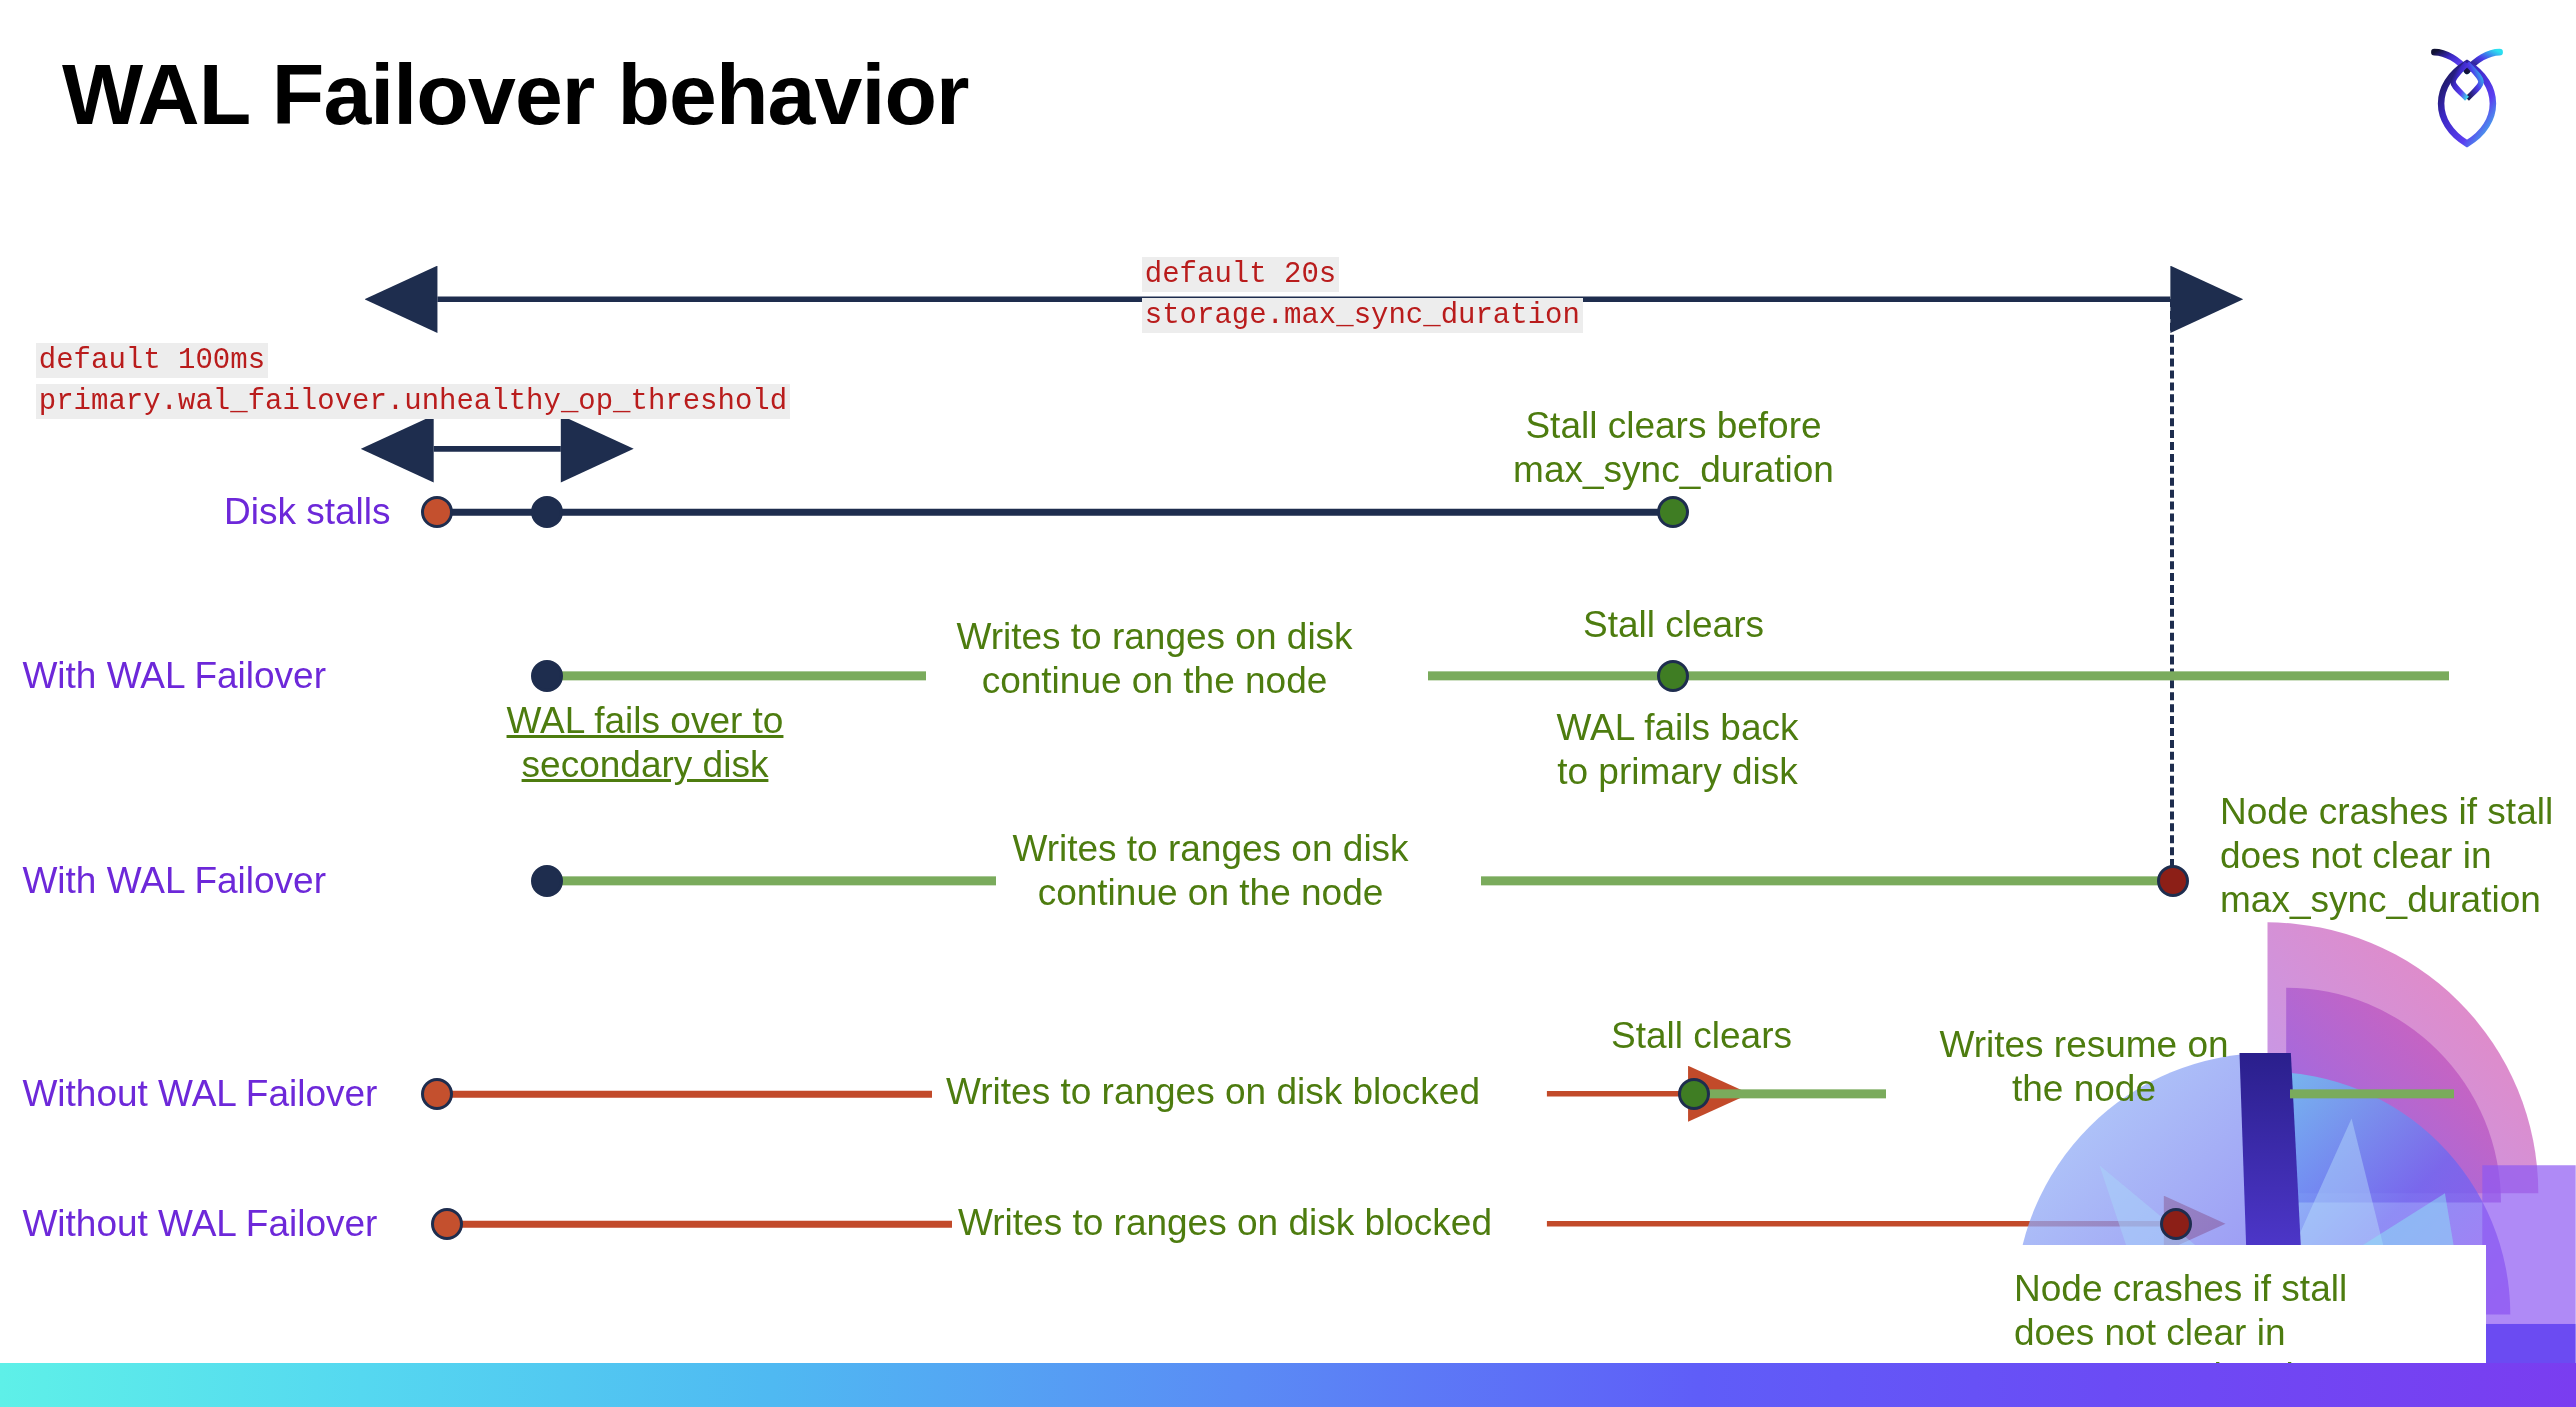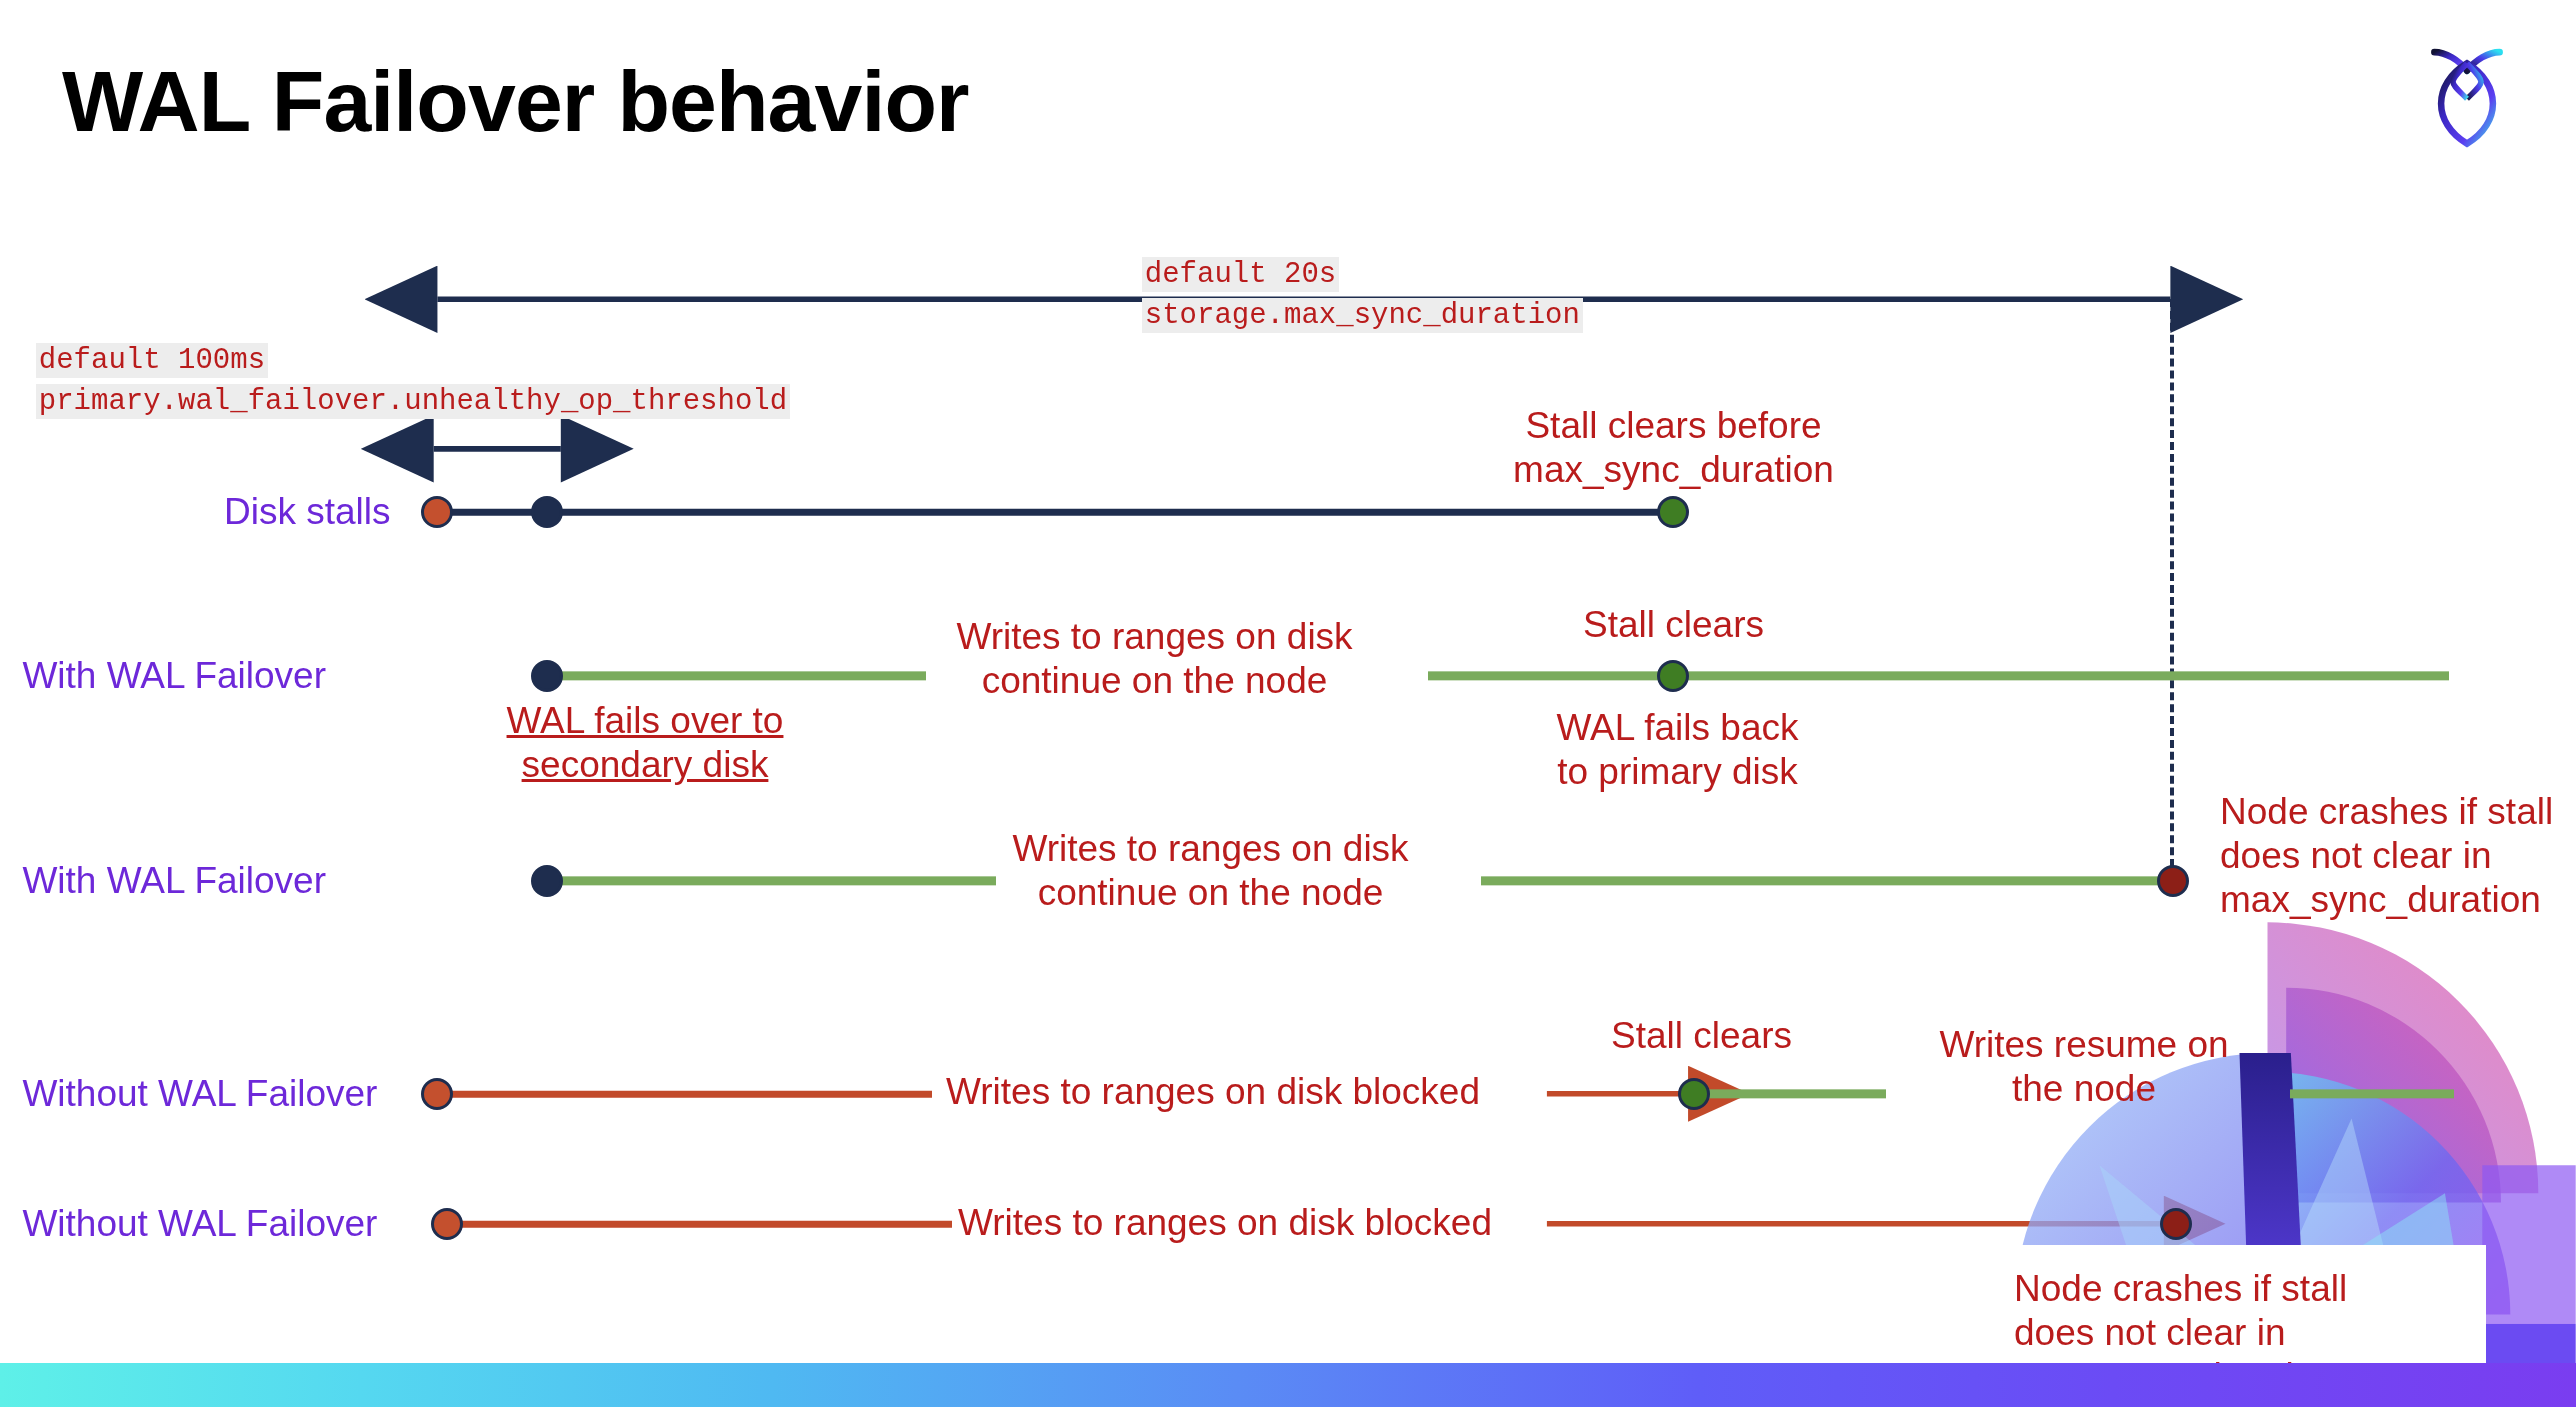--- a/index.html
+++ b/index.html
@@ -15,21 +15,21 @@
     width: 2576px;
     height: 1408px;
     background: #ffffff;
     overflow: hidden;
   }
 
   
   #title {
     position: absolute;
     left: 62px;
-    top: 52px;
+    top: 45px;
     font-size: 86px;
     font-weight: bold;
     letter-spacing: -0.9px;
     color: #000000;
     white-space: nowrap;
   }
 
   
   #logo {
     position: absolute;
@@ -83,21 +83,21 @@
     color: #6d28d9;
     white-space: nowrap;
     transform: translateY(-50%);
   }
 
   
   .note {
     position: absolute;
     font-size: 37px;
     line-height: 44px;
-    color: #b91c1c;
+    color: #4d7c0f;
     text-align: center;
   }
   .note.left-align { text-align: left; }
 
   
   .seg {
     position: absolute;
     transform: translateY(-50%);
   }
   .seg.navy  { background: #1e2d4e; height: 6.5px; }

